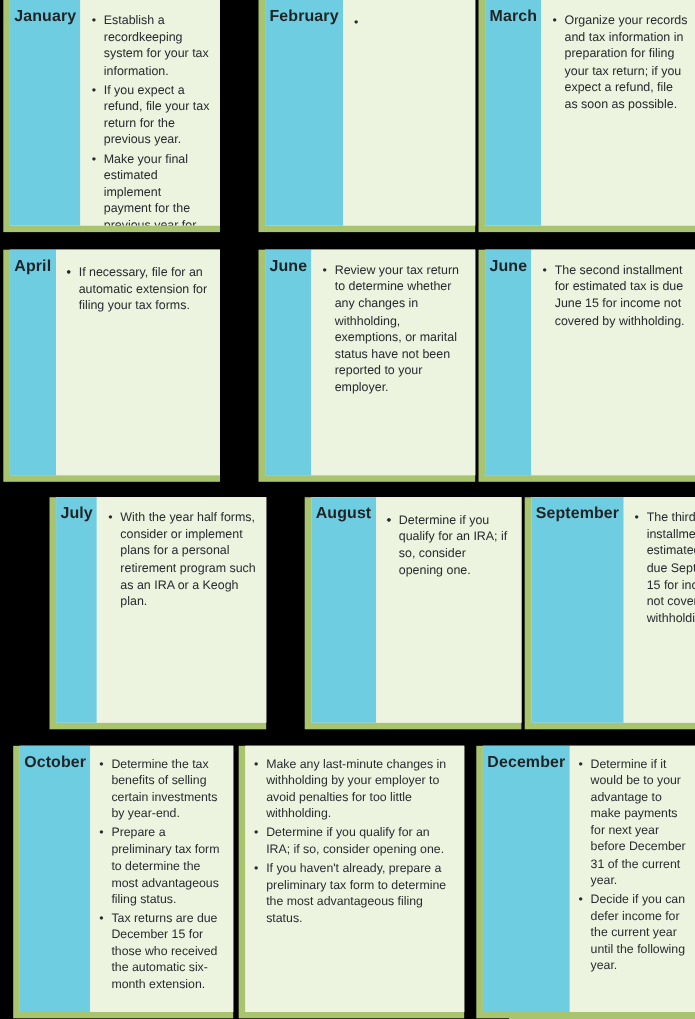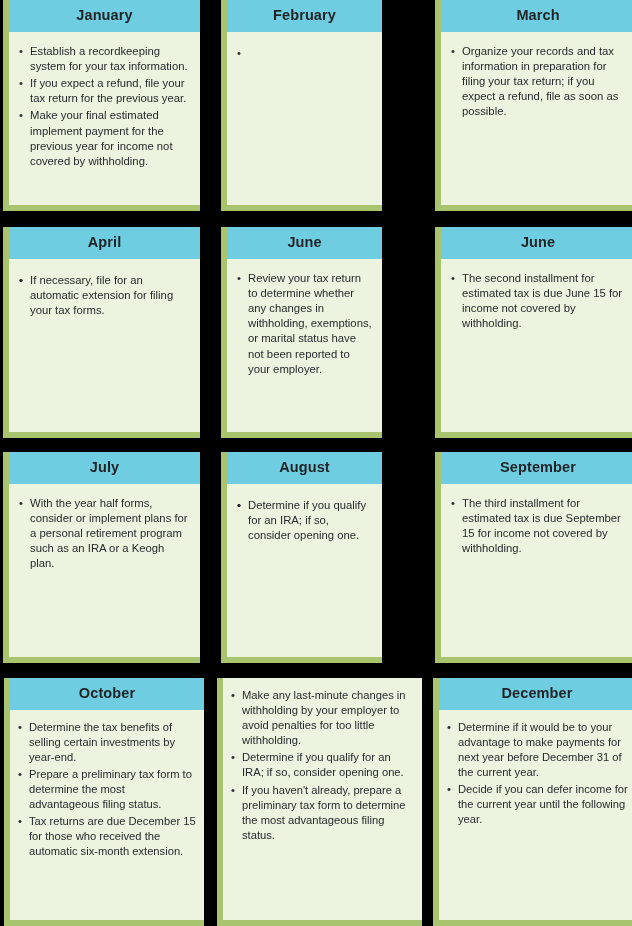--- a/index.html
+++ b/index.html
@@ -28,21 +28,21 @@
     box-sizing: border-box;
     background: #a9c46f;          
     padding: 0 0 6px 6px;          
   }
 
   .card-inner {
     width: 100%;
     height: 100%;
     background: #ecf3de;
     display: flex;
-    flex-direction: column;
+    flex-direction: row;
     box-sizing: border-box;
   }
 
   .card-header {
     background: #6fcde1;
     color: #1f2326;
     font-weight: bold;
     text-align: center;
     font-size: 14.5px;
     letter-spacing: 0.1px;
@@ -80,30 +80,30 @@
     position: absolute;
     left: 0;
     top: 0;
     line-height: 15.2px;
     font-size: 11.3px;
     color: #262b2e;
   }
 
   
   .col-1 { left: 3px;   width: 197px; }
-  .col-2 { left: 221px; width: 161px; }
+  .col-2 { left: 235px; width: 197px; }
   .col-3 { left: 435px; width: 200px; }
 
   .row-1 { top: 0px;   height: 211px; }
   .row-2 { top: 227px; height: 211px; }
-  .row-3 { top: 452px; height: 211px; }
+  .row-3 { top: 452px; height: 211px; margin-left: 42px; }
   .row-4 { top: 678px; height: 248px; }
 
   
-  .row-4.col-1 { left: 4px;   width: 200px; }
+  .row-4.col-1 { left: 12px;   width: 200px; }
   .row-4.col-2 { left: 217px; width: 205px; }
   .row-4.col-3 { left: 433px; width: 202px; }
 
   
   .row-4 .card-body { padding: 10px 7px 8px 8px; }
   .row-4 ul.bullet-list li { font-size: 11.2px; line-height: 15.1px; }
 </style>
 </head>
 <body>
 

